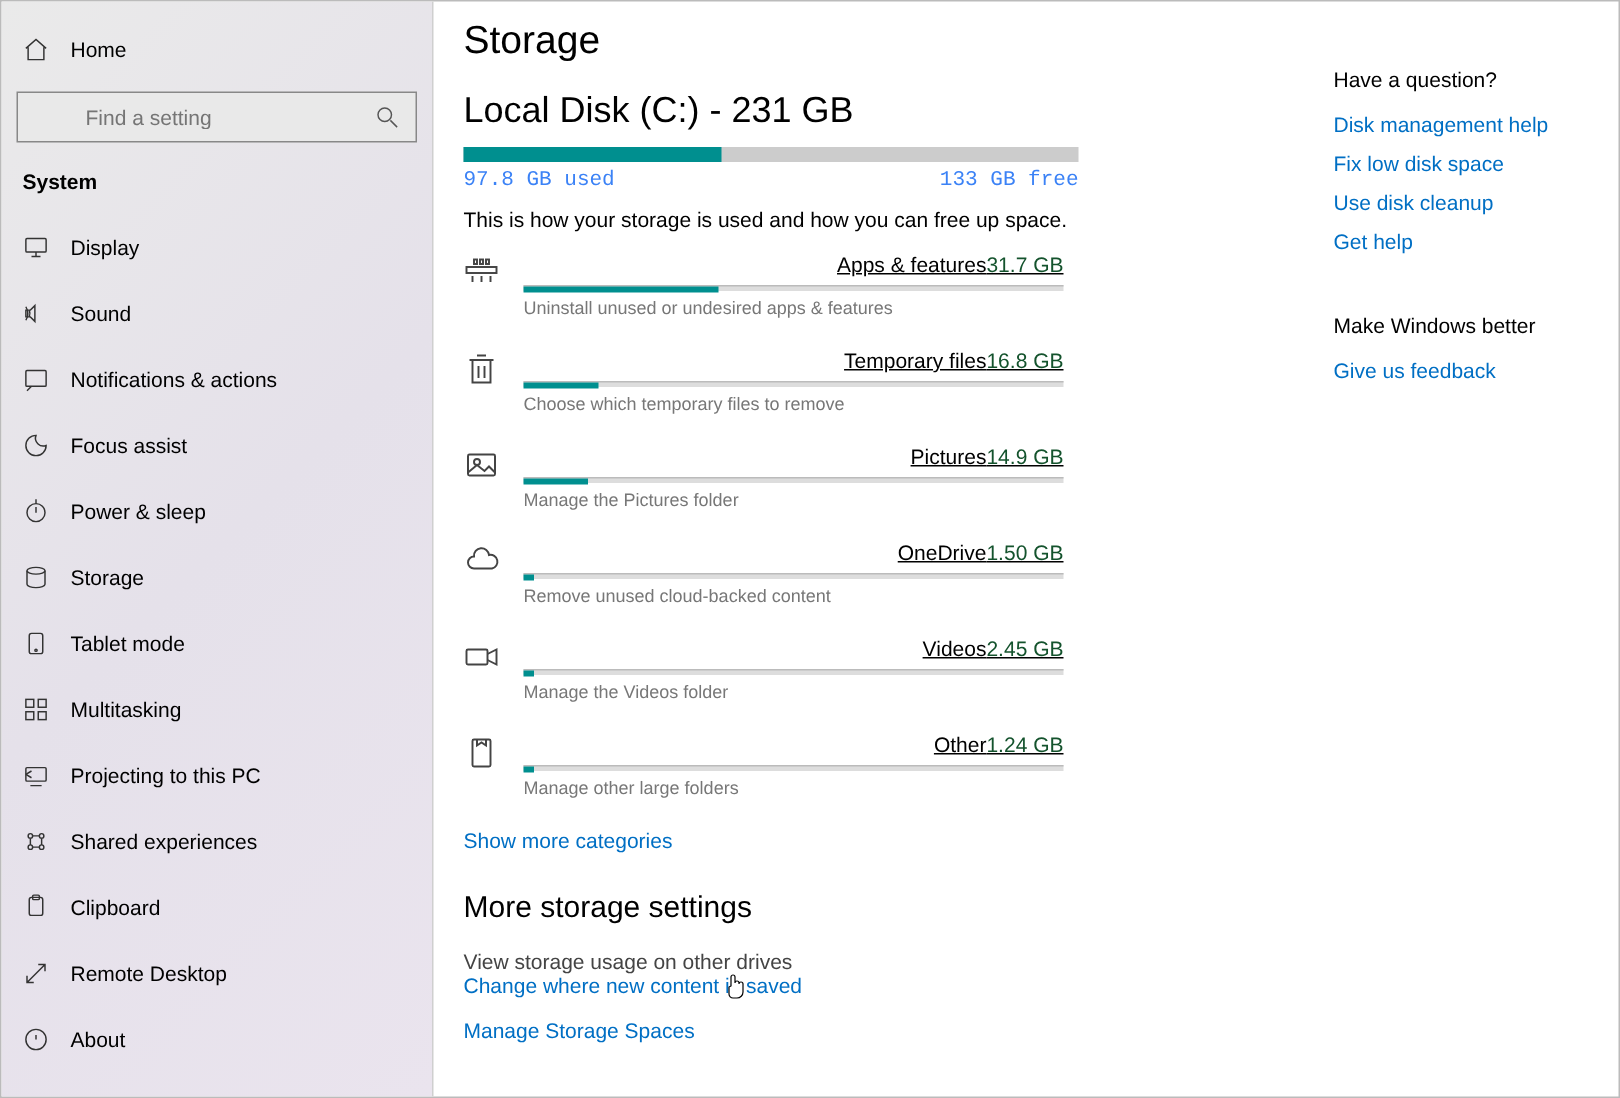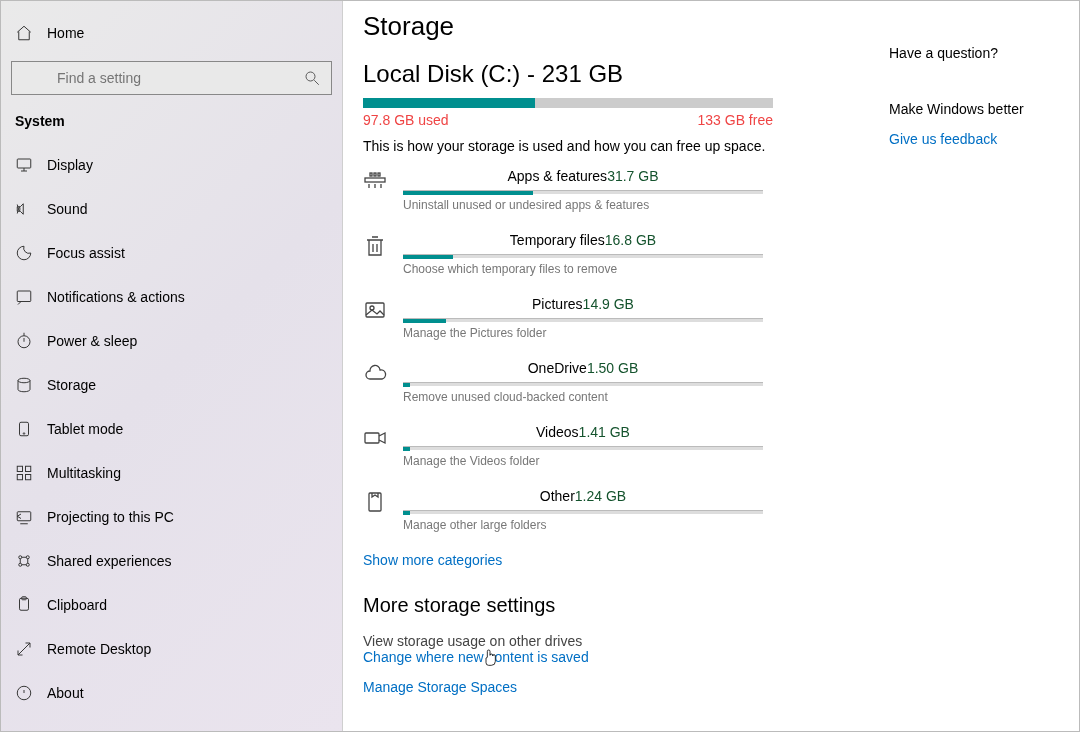--- a/index.html
+++ b/index.html
@@ -8,21 +8,21 @@
     font-size: 14px;
     color: #000;
     background: #fff;
     width: 1080px;
     height: 732px;
     overflow: hidden;
     display: flex;
     border: 1px solid #bbb;
   }
   .sidebar {
-    width: 342px;
+    width: 288px;
     background: linear-gradient(135deg, #eaeaea 0%, #e5e1ea 50%, #eae4ee 100%);
     padding-top: 10px;
     border-right: 1px solid #cfcfcf;
   }
   .home-row, .nav-item {
     display: flex;
     align-items: center;
     height: 44px;
     padding-left: 14px;
     cursor: default;
@@ -81,33 +81,33 @@
     margin-bottom: 10px;
   }
   .disk-bar {
     height: 10px;
     background: #ccc;
     display: flex;
     width: 410px;
     margin-bottom: 4px;
   }
   .disk-bar .fill { background: #008f8f; }
-  .disk-labels { display:flex; justify-content:space-between; width:410px; color:#ef4444; font-size:14px; margin-bottom:10px;}
+  .disk-labels { display:flex; justify-content:space-between; width:410px; color:#3b82f6; font-size:14px; margin-bottom:10px;font-family:Liberation Mono, monospace;}
   .description { margin-bottom: 14px; }
   .category {
     display: flex;
     align-items: flex-start;
     gap: 16px;
     margin-bottom: 20px;
     cursor: default;
   }
   .cat-icon { width: 24px; height: 24px; margin-top: 2px; color:#444; }
   .cat-icon svg { width:24px; height:24px; stroke:currentColor; fill:none; stroke-width:1.3; }
   .cat-body { flex:1; max-width: 360px; }
-  .cat-header { display:flex; justify-content:center; margin-bottom:6px; }
+  .cat-header { display:flex; justify-content:flex-end; margin-bottom:6px;text-decoration:underline; }
   .cat-name {}
   .cat-size { color:#14532d; }
   .cat-bar {
     height: 4px;
     background: #ddd;
     border-top: 1px solid #bbb;
     position: relative;
     margin-bottom: 4px;
   }
   .cat-bar .fill { height:4px; background:#008f8f; position:absolute; left:0; top:0; }
@@ -165,33 +165,33 @@
           <svg viewBox="0 0 24 24">
             <path d="M4 9 a8 8 0 0 1 0 6 M1 6 a12 12 0 0 1 0 12" transform="translate(2,0)"></path>
             <path d="M11 5 L7 9 H3 V15 H7 L11 19 Z"></path>
           </svg>
         </span>
         <span>Sound</span>
       </div>
       <div class="nav-item">
         <span class="icon">
           <svg viewBox="0 0 24 24">
-            <path d="M12 3 a9 9 0 1 0 9 9 a7 7 0 0 1 -9 -9 Z"></path>
-          </svg>
-        </span>
-        <span>Focus assist</span>
-      </div>
-      <div class="nav-item">
-        <span class="icon">
-          <svg viewBox="0 0 24 24">
             <rect x="3" y="4" width="18" height="14" rx="1"></rect>
             <path d="M8 18 L4 22"></path>
           </svg>
         </span>
         <span>Notifications &amp; actions</span>
+      </div>
+      <div class="nav-item">
+        <span class="icon">
+          <svg viewBox="0 0 24 24">
+            <path d="M12 3 a9 9 0 1 0 9 9 a7 7 0 0 1 -9 -9 Z"></path>
+          </svg>
+        </span>
+        <span>Focus assist</span>
       </div>
       <div class="nav-item">
         <span class="icon">
           <svg viewBox="0 0 24 24">
             <circle cx="12" cy="13" r="8"></circle>
             <path d="M12 5 V1 M12 13 V8"></path>
           </svg>
         </span>
         <span>Power &amp; sleep</span>
       </div>
@@ -356,21 +356,21 @@
           </div>
         </div>
         <div class="category">
           <span class="cat-icon"><svg viewBox="0 0 24 24">
               <rect x="2" y="7" width="14" height="10" rx="1"></rect>
               <path d="M16 10 L22 7 V17 L16 14"></path>
             </svg></span>
           <div class="cat-body">
             <div class="cat-header">
               <span class="cat-name">Videos</span>
-              <span class="cat-size">1.41 GB</span>
+              <span class="cat-size">2.45 GB</span>
             </div>
             <div class="cat-bar">
               <div class="fill" style="width:2%"></div>
             </div>
             <div class="cat-hint">Manage the Videos folder</div>
           </div>
         </div>
         <div class="category">
           <span class="cat-icon"><svg viewBox="0 0 24 24">
               <rect x="6" y="3" width="12" height="18" rx="1"></rect>
@@ -394,20 +394,26 @@
     <div class="section-header">More storage settings</div>
     <div id="more-links">
         <span class="plain-link">View storage usage on other drives</span>
         <span class="link more-link">Change where new content is saved</span>
         <span class="link more-link">Manage Storage Spaces</span>
       </div>
   </div>
 
   <div class="help-panel">
     <div class="help-title">Have a question?</div>
+    <div class="help-links" id="help-links">
+        <span class="link">Disk management help</span>
+        <span class="link">Fix low disk space</span>
+        <span class="link">Use disk cleanup</span>
+        <span class="link">Get help</span>
+      </div>
     <div class="help-title" style="margin-top:40px">Make Windows better</div>
     <span class="link">Give us feedback</span>
   </div>
 </div>
 
 <svg class="cursor-hand" viewBox="0 0 24 30">
   <path d="M8 14 V5 a2 2 0 0 1 4 0 V11 a2 2 0 0 1 4 0 V12 a2 2 0 0 1 4 0 V20 a6 6 0 0 1 -6 6 H10 a4 4 0 0 1 -4 -4 V15 Z" fill="#fff" stroke="#000" stroke-width="1.2"></path>
 </svg>
 
 </body></html>

